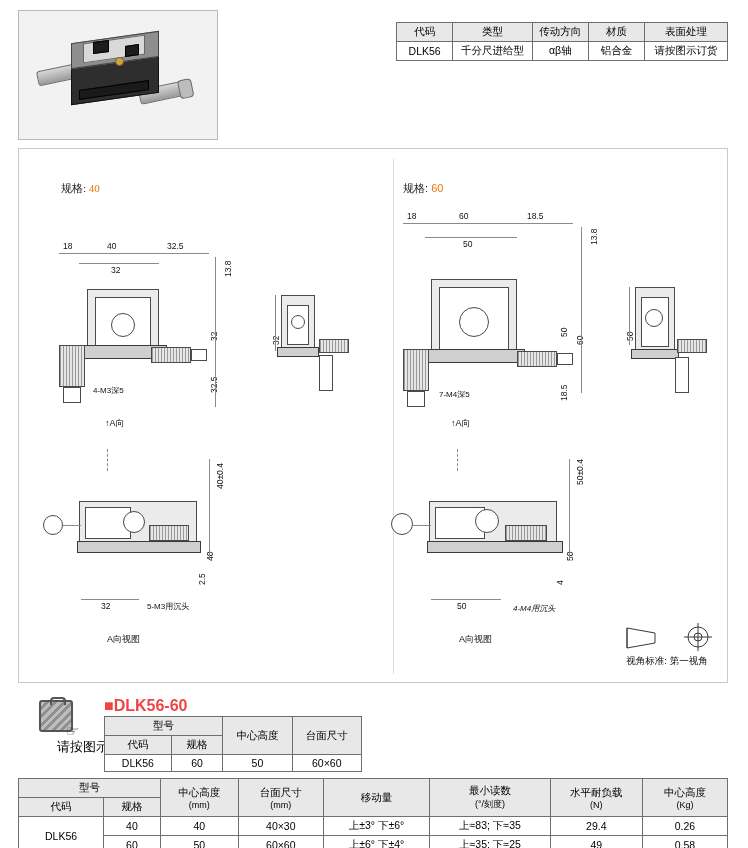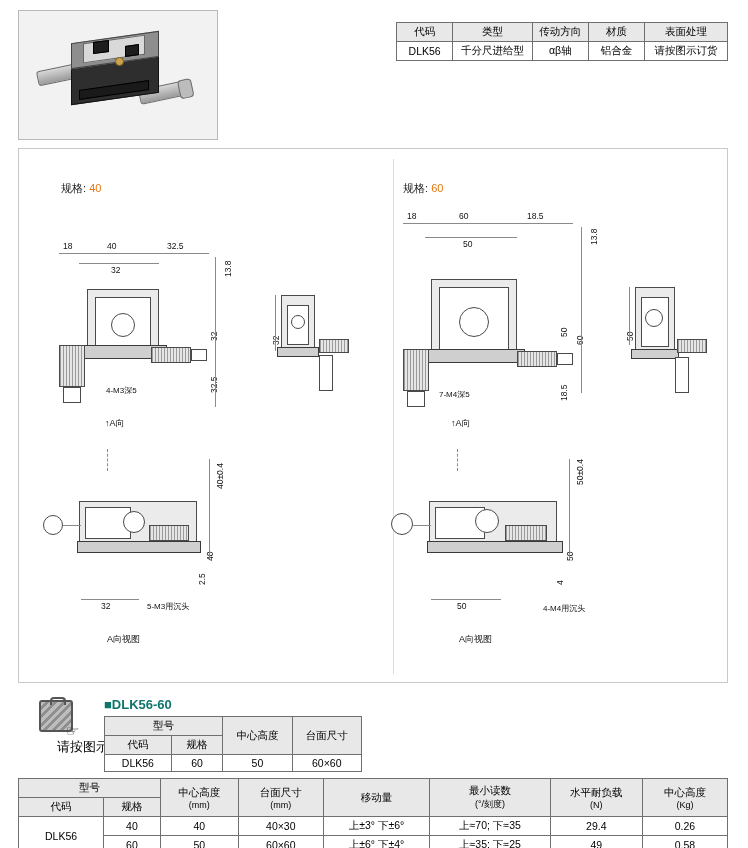--- a/index.html
+++ b/index.html
@@ -145,21 +145,21 @@
   .icon-sq:after {
     content: ""; position: absolute; left: 50%; top: -5px;
     width: 12px; height: 6px; margin-left: -6px;
     border: 2px solid #555; border-bottom: none; border-radius: 4px 4px 0 0;
   }
   .hand { position: absolute; left: 46px; top: 22px; font-size: 15px; color: #333; }
   .order-note { font-size: 13px; margin-top: 6px; white-space: nowrap; margin-left: 37px; }
 
   .order-title {
     position: absolute; left: 104px; top: 697px;
-    font-size: 13px; font-weight: bold; color: #0f766e;
+    font-size: 16px; font-weight: bold; color: #ef4444;
   }
   .order-table { position: absolute; left: 104px; top: 716px; width: 258px; }
   .order-table table { width: 100%; }
   .order-table th { background: #e8e8e8; height: 17px; font-size: 10px;}
   .order-table td { height: 17px; font-size: 10px; background:#fff;}
   .orange-bold { color: #e8760c; font-weight: bold; }
 
   
   .big-table {
     position: absolute; left: 18px; top: 778px; width: 710px;
@@ -209,21 +209,21 @@
         <td>铝合金</td>
         <td>请按图示订货</td>
       </tr>
     </tbody>
       </table>
   </div>
 
   <div class="frame">
     <div class="divider"></div>
 
-    <div class="spec-label" style="left:42px; top:32px;">
+    <div class="spec-label" style="left:42px; top:32px;font-family:Liberation Serif, serif;">
       <span>规格:</span>
       <span class="val">40</span>
     </div>
 
     <div class="box-fill" style="left:68px; top:140px; width:72px; height:68px;"></div>
     <div class="box-outline" style="left:76px; top:148px; width:56px; height:52px;"></div>
     <div class="circ" style="left:92px; top:164px; width:24px; height:24px;"></div>
     <div class="box-dark" style="left:62px; top:196px; width:86px; height:14px;"></div>
     <div class="knurl" style="left:40px; top:196px; width:26px; height:42px;"></div>
     <div class="box-outline" style="left:44px; top:238px; width:18px; height:16px;"></div>
@@ -234,21 +234,21 @@
     <div class="ln lnh thin" style="left:60px; top:114px; width:80px;"></div>
     <div class="dim" style="left:44px; top:92px;">18</div>
     <div class="dim" style="left:88px; top:92px;">40</div>
     <div class="dim" style="left:148px; top:92px;">32.5</div>
     <div class="dim" style="left:92px; top:116px;">32</div>
     <div class="dim vert" style="left:204px; top:128px;">13.8</div>
     <div class="dim vert" style="left:190px; top:192px;">32</div>
     <div class="dim vert" style="left:190px; top:244px;">32.5</div>
     <div class="ln lnv thin" style="left:196px; top:108px; height:150px;"></div>
 
-    <div class="note" style="left:87px; top:236px;">4-M3深5</div>
+    <div class="note" style="left:74px; top:236px;">4-M3深5</div>
     <div class="cap-lbl" style="left:86px; top:268px;">
       ↑<span>A向</span>
     </div>
 
     <div class="box-fill" style="left:262px; top:146px; width:34px; height:60px;"></div>
     <div class="box-outline" style="left:268px; top:156px; width:22px; height:40px;"></div>
     <div class="circ" style="left:272px; top:166px; width:14px; height:14px;"></div>
     <div class="box-dark" style="left:258px; top:198px; width:42px; height:10px;"></div>
     <div class="knurl" style="left:300px; top:190px; width:30px; height:14px;"></div>
     <div class="box-outline" style="left:300px; top:206px; width:14px; height:36px;"></div>
@@ -319,23 +319,38 @@
     <div class="box-dark" style="left:408px; top:392px; width:136px; height:12px;"></div>
     <div class="knurl" style="left:486px; top:376px; width:42px; height:16px;"></div>
     <div class="circ" style="left:372px; top:364px; width:22px; height:22px;"></div>
     <div class="ln lnh thin" style="left:394px; top:376px; width:18px;"></div>
     <div class="dim vert" style="left:556px; top:336px;">50±0.4</div>
     <div class="dim vert" style="left:546px; top:412px;">50</div>
     <div class="dim vert" style="left:536px; top:436px;">4</div>
     <div class="ln lnv thin" style="left:550px; top:310px; height:100px;"></div>
     <div class="ln lnh thin" style="left:412px; top:450px; width:70px;"></div>
     <div class="dim" style="left:438px; top:452px;">50</div>
-    <div class="note" style="left:524px; top:454px;">4-M4用沉头</div>
+    <div class="note" style="left:494px; top:454px;font-style:italic;">4-M4用沉头</div>
     <div class="cap-lbl" style="left:440px; top:484px;">A向视图</div>
 
+    <div class="proj">
+      <div class="sym">
+        <svg width="40" height="26">
+          <polygon points="6,4 34,9 34,19 6,24" fill="#ffffff" stroke="#3a3a3a" stroke-width="1"></polygon>
+          <line x1="6" y1="4" x2="6" y2="24" stroke="#3a3a3a" stroke-width="1"></line>
+        </svg>
+        <svg width="30" height="30">
+          <circle cx="15" cy="15" r="10" fill="none" stroke="#3a3a3a" stroke-width="1"></circle>
+          <circle cx="15" cy="15" r="4" fill="none" stroke="#3a3a3a" stroke-width="1"></circle>
+          <line x1="1" y1="15" x2="29" y2="15" stroke="#3a3a3a" stroke-width="1"></line>
+          <line x1="15" y1="1" x2="15" y2="29" stroke="#3a3a3a" stroke-width="1"></line>
+        </svg>
+      </div>
+      <div class="proj-lbl">视角标准: 第一视角</div>
+    </div>
   </div>
 
   <div class="order-icon">
     <div class="icon-sq"></div>
     <div class="hand">☞</div>
     <div class="order-note">请按图示订货</div>
   </div>
 
   <div class="order-title">
     <span>■DLK56-60</span>
@@ -393,21 +408,21 @@
       <tr>
         <th style="width:12%">代码</th>
         <th style="width:8%">规格</th>
       </tr>
       <tr>
         <td rowspan="2" class="orange-bold">DLK56</td>
         <td class="orange-bold">40</td>
         <td>40</td>
         <td>40×30</td>
         <td>上±3°  下±6°</td>
-        <td>上≈70;  下≈35</td>
+        <td>上≈83;  下≈35</td>
         <td>29.4</td>
         <td>0.26</td>
       </tr>
       <tr>
         <td class="orange-bold">60</td>
         <td>50</td>
         <td>60×60</td>
         <td>上±6°  下±4°</td>
         <td>上≈35;  下≈25</td>
         <td>49</td>

